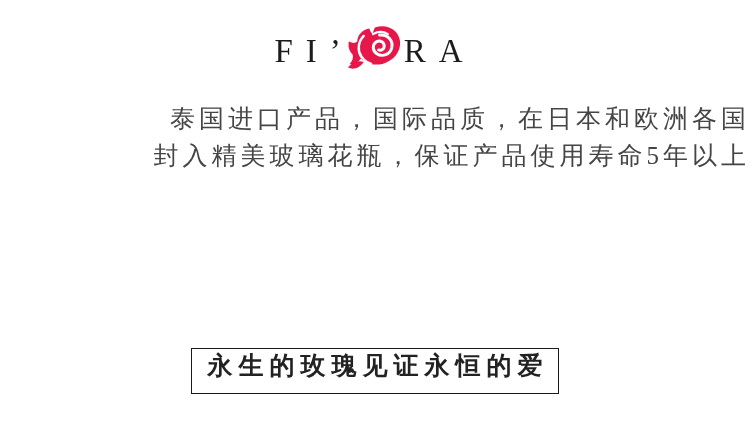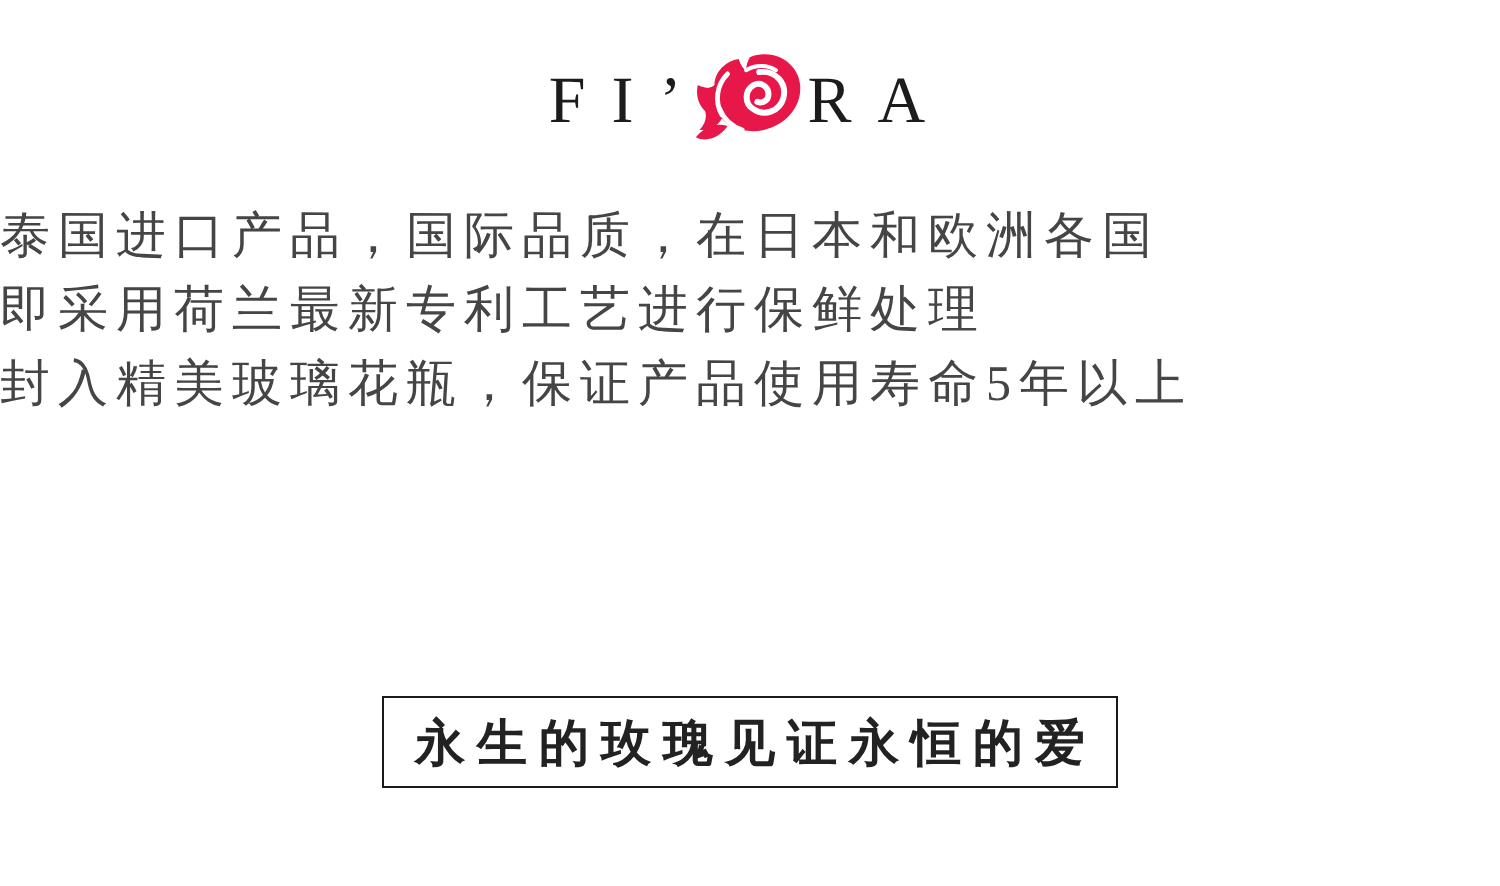--- a/index.html
+++ b/index.html
@@ -13,63 +13,62 @@
   }
 
   
   .logo {
     position: absolute;
     top: 24px;
     left: 0;
     width: 750px;
     height: 54px;
     display: flex;
-    align-items: center;
     justify-content: center;
   }
   .logo-text {
     font-size: 33px;
     font-weight: 400;
     color: #1c1c1c;
     letter-spacing: 13px;
     line-height: 54px;
     white-space: pre;
   }
   .logo-text.left { margin-right: -8px; }
   .logo-text.right { margin-left: 2px; text-indent: 0; }
   .rose { width: 56px; height: 54px; flex: 0 0 auto; margin-top: -2px; }
 
   
   .intro {
     position: absolute;
     top: 100px;
     left: 0;
     width: 750px;
-    text-align: left;
+    text-align: right;
     color: #454545;
   }
   .intro .line {
     font-size: 25px;
     line-height: 37px;
     letter-spacing: 4px;
     white-space: nowrap;
   }
 
   
   .slogan-box {
     position: absolute;
     top: 348px;
     left: 50%;
     transform: translateX(-50%);
     width: 368px;
     height: 46px;
     border: 1px solid #1a1a1a;
     box-sizing: border-box;
     display: flex;
-    align-items: center;
+    align-items: flex-start;
     justify-content: center;
   }
   .slogan-text {
     font-size: 25px;
     font-weight: 700;
     color: #222222;
     letter-spacing: 6px;
     text-indent: 6px;
     white-space: nowrap;
   }
@@ -93,21 +92,20 @@
 
       <path d="M16 37 C12 30 13 21 19 15" fill="none" stroke="#ffffff" stroke-width="2.6" stroke-linecap="round"></path>
       <path d="M27 45 C21 43 17 39 15 34" fill="none" stroke="#ffffff" stroke-width="2.4" stroke-linecap="round"></path>
       <path d="M29 13 C34 10 40 10 45 13" fill="none" stroke="#ffffff" stroke-width="2.2" stroke-linecap="round"></path>
     </svg>
     <span class="logo-text right">RA</span>
   </div>
 
   <div class="intro">
     <div class="line">泰国进口产品，国际品质，在日本和欧洲各国</div>
-    <div class="line">即采用荷兰最新专利工艺进行保鲜处理</div>
     <div class="line">封入精美玻璃花瓶，保证产品使用寿命5年以上</div>
   </div>
 
   <div class="slogan-box">
     <span class="slogan-text">永生的玫瑰见证永恒的爱</span>
   </div>
 
 </div>
 
 </body></html>

